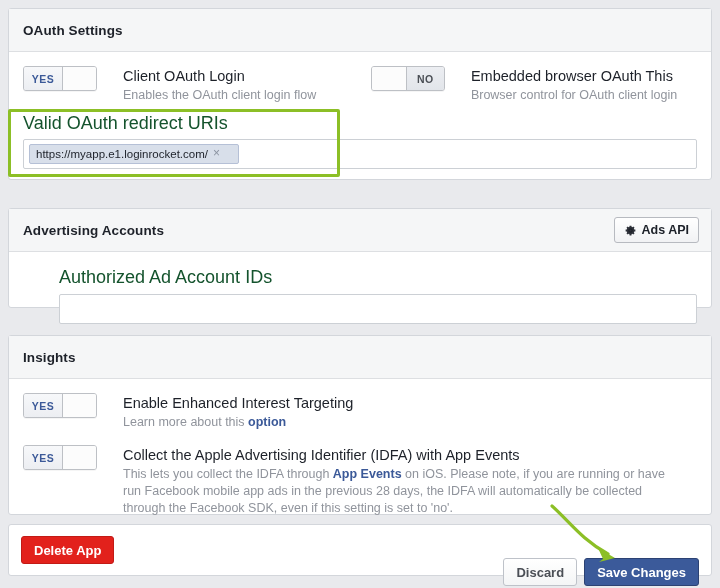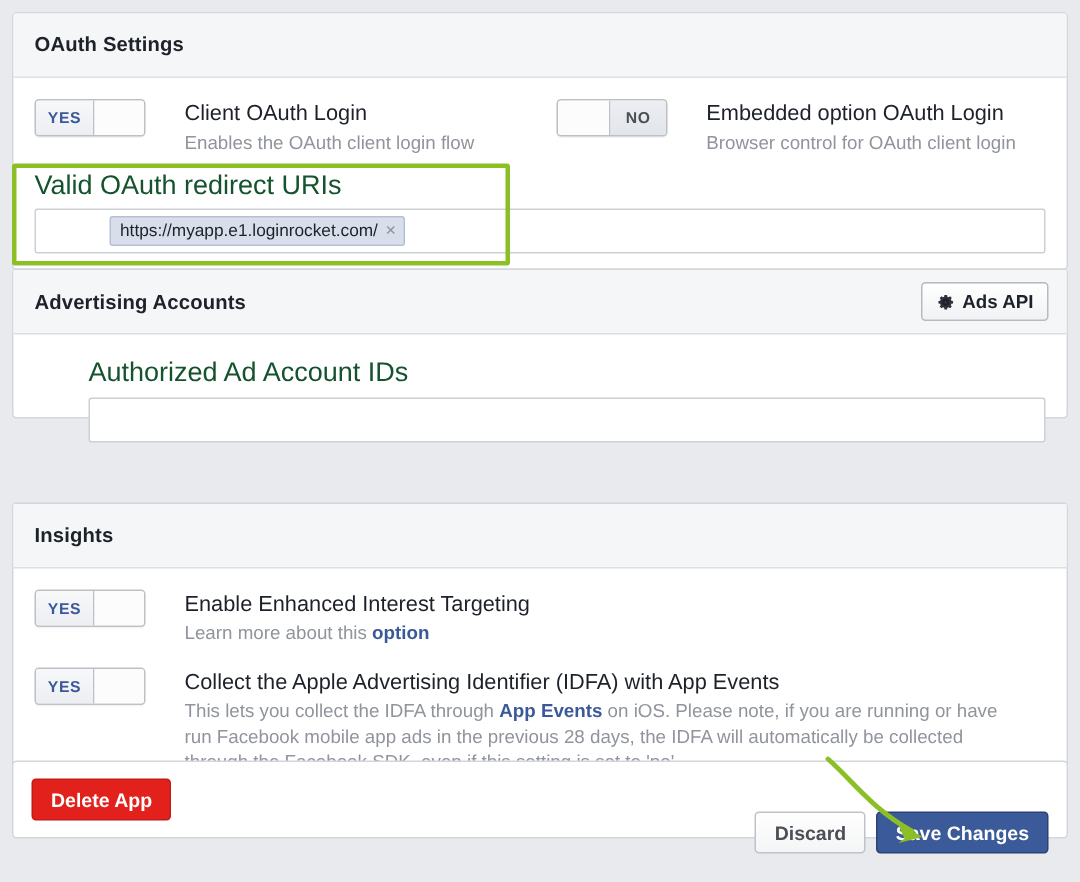--- a/index.html
+++ b/index.html
@@ -152,25 +152,24 @@
     padding: 3px 5px;
     display: flex;
     align-items: center;
   }
   .token {
     display: inline-flex;
     align-items: flex-start;
     background: #d8dfea;
     border: 1px solid #b5c0d6;
     border-radius: 2px;
-    padding: 2px 5px 2px 6px;
+    padding: 2px 18px 2px 6px;
     font-size: 11.5px;
     color: #1d2129;
     line-height: 14px;
-    margin-left: 44px;
   }
   .token-x {
     margin-left: 5px;
     color: #8b93a1;
     font-size: 12px;
     line-height: 12px;
     cursor: pointer;
   }
 
   
@@ -195,21 +194,21 @@
     font-weight: bold;
     color: #1d2129;
     cursor: pointer;
   }
   .gear { width: 13px; height: 13px; display: block; }
 
   
   .footer {
     position: absolute;
     left: 8px;
-    top: 507px;
+    top: 524px;
     width: 704px;
     height: 52px;
     background: #fff;
     border: 1px solid #d3d6db;
     border-radius: 3px;
     display: flex;
     align-items: center;
     justify-content: space-between;
     padding: 0 12px;
   }
@@ -278,21 +277,21 @@
             <div class="row-sub">Enables the OAuth client login flow</div>
           </div>
         </div>
 
         <div class="row" style="width:330px;">
           <div class="toggle off">
             <span class="seg seg-knob"></span>
             <span class="seg seg-label">NO</span>
           </div>
           <div class="row-text">
-            <div class="row-title">Embedded option OAuth Login</div>
+            <div class="row-title">Embedded browser OAuth This</div>
             <div class="row-sub">Browser control for OAuth client login</div>
           </div>
         </div>
       </div>
 
       <div style="padding:10px 14px 0 14px;">
         <div class="field-label">Valid OAuth redirect URIs</div>
 
         <div style="margin-top:7px;">
           <div class="token-input">
@@ -302,21 +301,21 @@
             </span>
           </div>
         </div>
       </div>
 
     </div>
   </div>
 
   <div class="green-box" style="left:8px; top:109px; width:332px; height:68px;"></div>
 
-  <div class="card" style="top:179px; height:100px;">
+  <div class="card" style="top:208px; height:100px;">
 
     <div class="card-header with-action">
       <span class="card-title">Advertising Accounts</span>
 
       <button class="btn-ghost">
         <span class="gear">
           <svg viewBox="0 0 16 16" width="13" height="13" aria-hidden="true">
             <path fill="#1d2129" d="M8 5.2a2.8 2.8 0 1 0 0 5.6 2.8 2.8 0 0 0 0-5.6zm0 4.1a1.3 1.3 0 1 1 0-2.6 1.3 1.3 0 0 1 0 2.6z"></path>
             <path fill="#1d2129" d="M14 6.9l-1.4-.2c-.1-.4-.3-.8-.5-1.1l.9-1.1-1.5-1.5-1.1.9c-.3-.2-.7-.4-1.1-.5L9.1 2H6.9l-.2 1.4c-.4.1-.8.3-1.1.5l-1.1-.9-1.5 1.5.9 1.1c-.2.3-.4.7-.5 1.1L2 6.9v2.2l1.4.2c.1.4.3.8.5 1.1l-.9 1.1 1.5 1.5 1.1-.9c.3.2.7.4 1.1.5l.2 1.4h2.2l.2-1.4c.4-.1.8-.3 1.1-.5l1.1.9 1.5-1.5-.9-1.1c.2-.3.4-.7.5-1.1l1.4-.2V6.9z" opacity=".92"></path>
           </svg>

